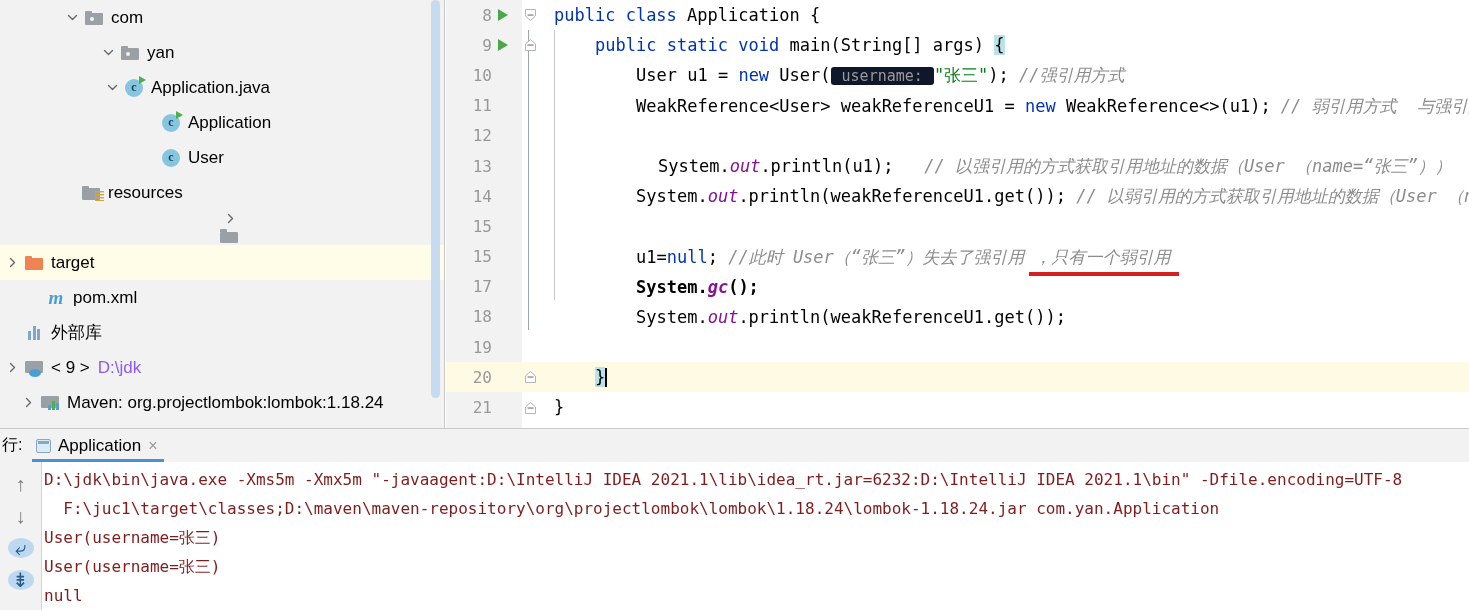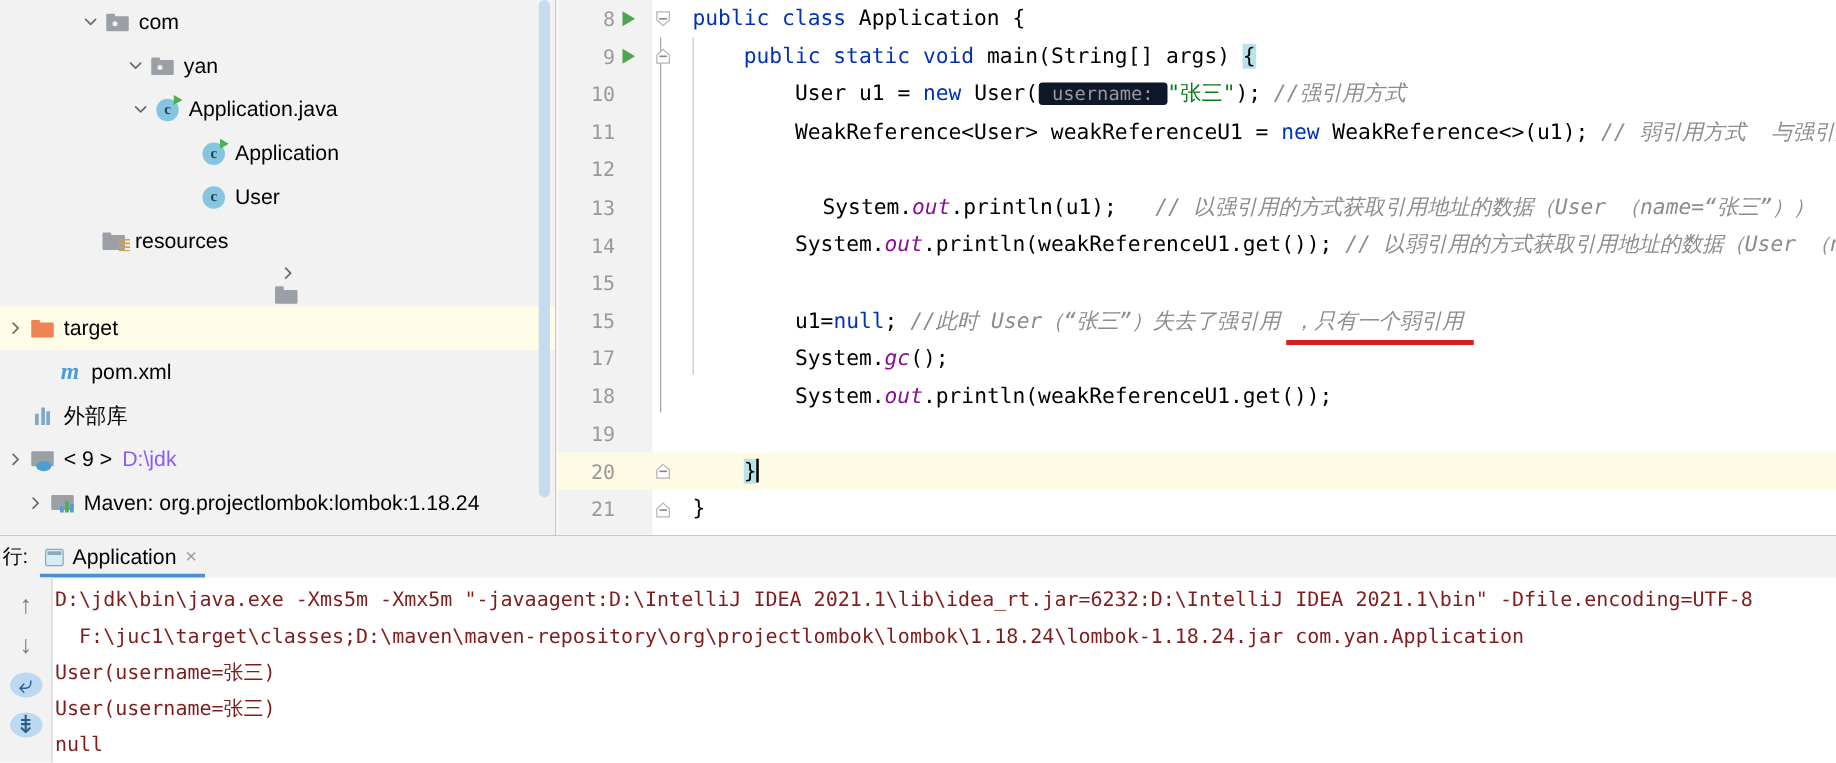--- a/index.html
+++ b/index.html
@@ -477,21 +477,21 @@
               <path d="M6.5 1.5 L11.5 6 V12.5 H1.5 V6 Z" fill="#ffffff" stroke="#b4b4b4" stroke-width="1"></path>
               <rect x="3.5" y="6.4" width="6" height="1.3" fill="#888888"></rect>
             </svg></span><span class="code-txt" style="padding-left: 41px;"><span class="kw">public </span><span class="kw">static </span><span class="kw">void </span><span>main</span><span>(</span><span>String</span><span>[] args) </span><span class="sel-brace">{</span></span></div>
         <div class="code-row"><span class="code-txt" style="padding-left: 82px;"><span>User </span><span class="ul">u1</span><span> = </span><span class="kw">new </span><span>User(</span><span class="hint"> username: </span><span class="str">"张三"</span><span>); </span><span class="cmt">//强引用方式</span></span></div>
         <div class="code-row"><span class="code-txt" style="padding-left: 82px;"><span>WeakReference&lt;User&gt; weakReferenceU1 = </span><span class="kw">new </span><span>WeakReference&lt;&gt;(</span><span class="ul">u1</span><span>); </span><span class="cmt">// 弱引用方式  与强引用都是</span></span></div>
         <div class="code-row"><span class="code-txt" style="padding-left: 0px;"></span></div>
         <div class="code-row"><span class="code-txt" style="padding-left: 82px; margin-left: 22px;"><span>System.</span><span class="fld">out</span><span>.println(</span><span class="ul">u1</span><span>);   </span><span class="cmt">// 以强引用的方式获取引用地址的数据（User （name=“张三”））</span></span></div>
         <div class="code-row"><span class="code-txt" style="padding-left: 82px;"><span>System.</span><span class="fld">out</span><span>.println(weakReferenceU1.get()); </span><span class="cmt">// 以弱引用的方式获取引用地址的数据（User （name=</span></span></div>
         <div class="code-row"><span class="code-txt" style="padding-left: 0px;"></span></div>
         <div class="code-row"><span class="code-txt" style="padding-left: 82px;"><span class="ul">u1</span><span>=</span><span class="kw">null</span><span>; </span><span class="cmt">//此时 User（“张三”）失去了强引用 ，只有一个弱引用</span></span></div>
-        <div class="code-row"><span class="code-txt" style="padding-left: 82px;"><span>System.</span><span class="stat">gc</span><span>();</span></span></div>
+        <div class="code-row"><span class="code-txt" style="padding-left: 82px; font-weight: bold;"><span>System.</span><span class="stat">gc</span><span>();</span></span></div>
         <div class="code-row"><span class="code-txt" style="padding-left: 82px;"><span>System.</span><span class="fld">out</span><span>.println(weakReferenceU1.get());</span></span></div>
         <div class="code-row"><span class="code-txt" style="padding-left: 0px;"></span></div>
         <div class="code-row hl"><span class="fold"><svg width="13" height="14" viewBox="0 0 13 14">
               <path d="M6.5 1.5 L11.5 6 V12.5 H1.5 V6 Z" fill="#ffffff" stroke="#b4b4b4" stroke-width="1"></path>
               <rect x="3.5" y="6.4" width="6" height="1.3" fill="#888888"></rect>
             </svg></span><span class="code-txt" style="padding-left: 41px;"><span class="sel-brace">}</span><span class="caret"></span></span></div>
         <div class="code-row"><span class="fold"><svg width="13" height="14" viewBox="0 0 13 14">
               <path d="M6.5 1.5 L11.5 6 V12.5 H1.5 V6 Z" fill="#ffffff" stroke="#b4b4b4" stroke-width="1"></path>
               <rect x="3.5" y="6.4" width="6" height="1.3" fill="#888888"></rect>
             </svg></span><span class="code-txt" style="padding-left: 0px;"><span>}</span></span></div>

